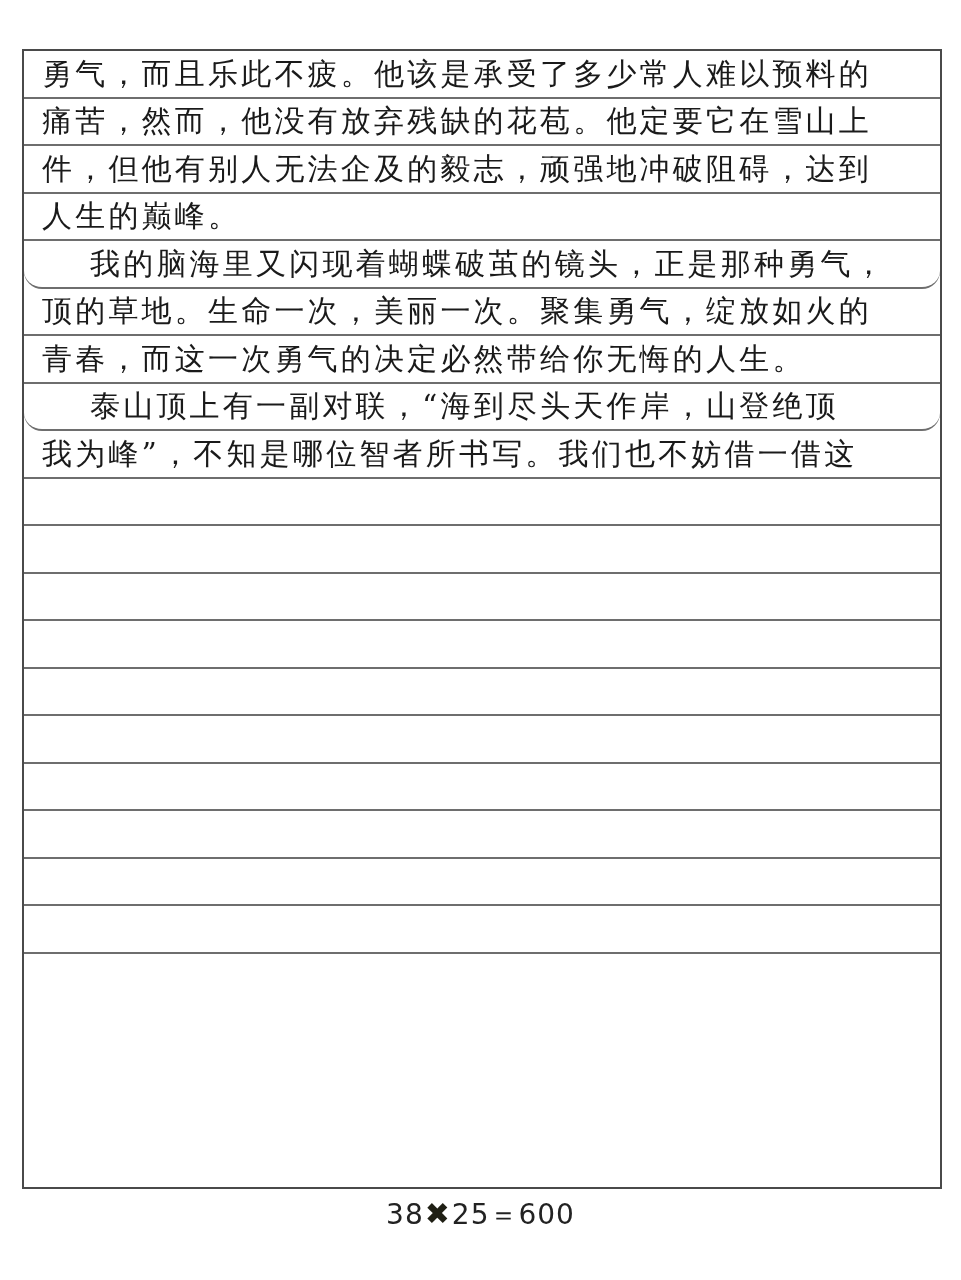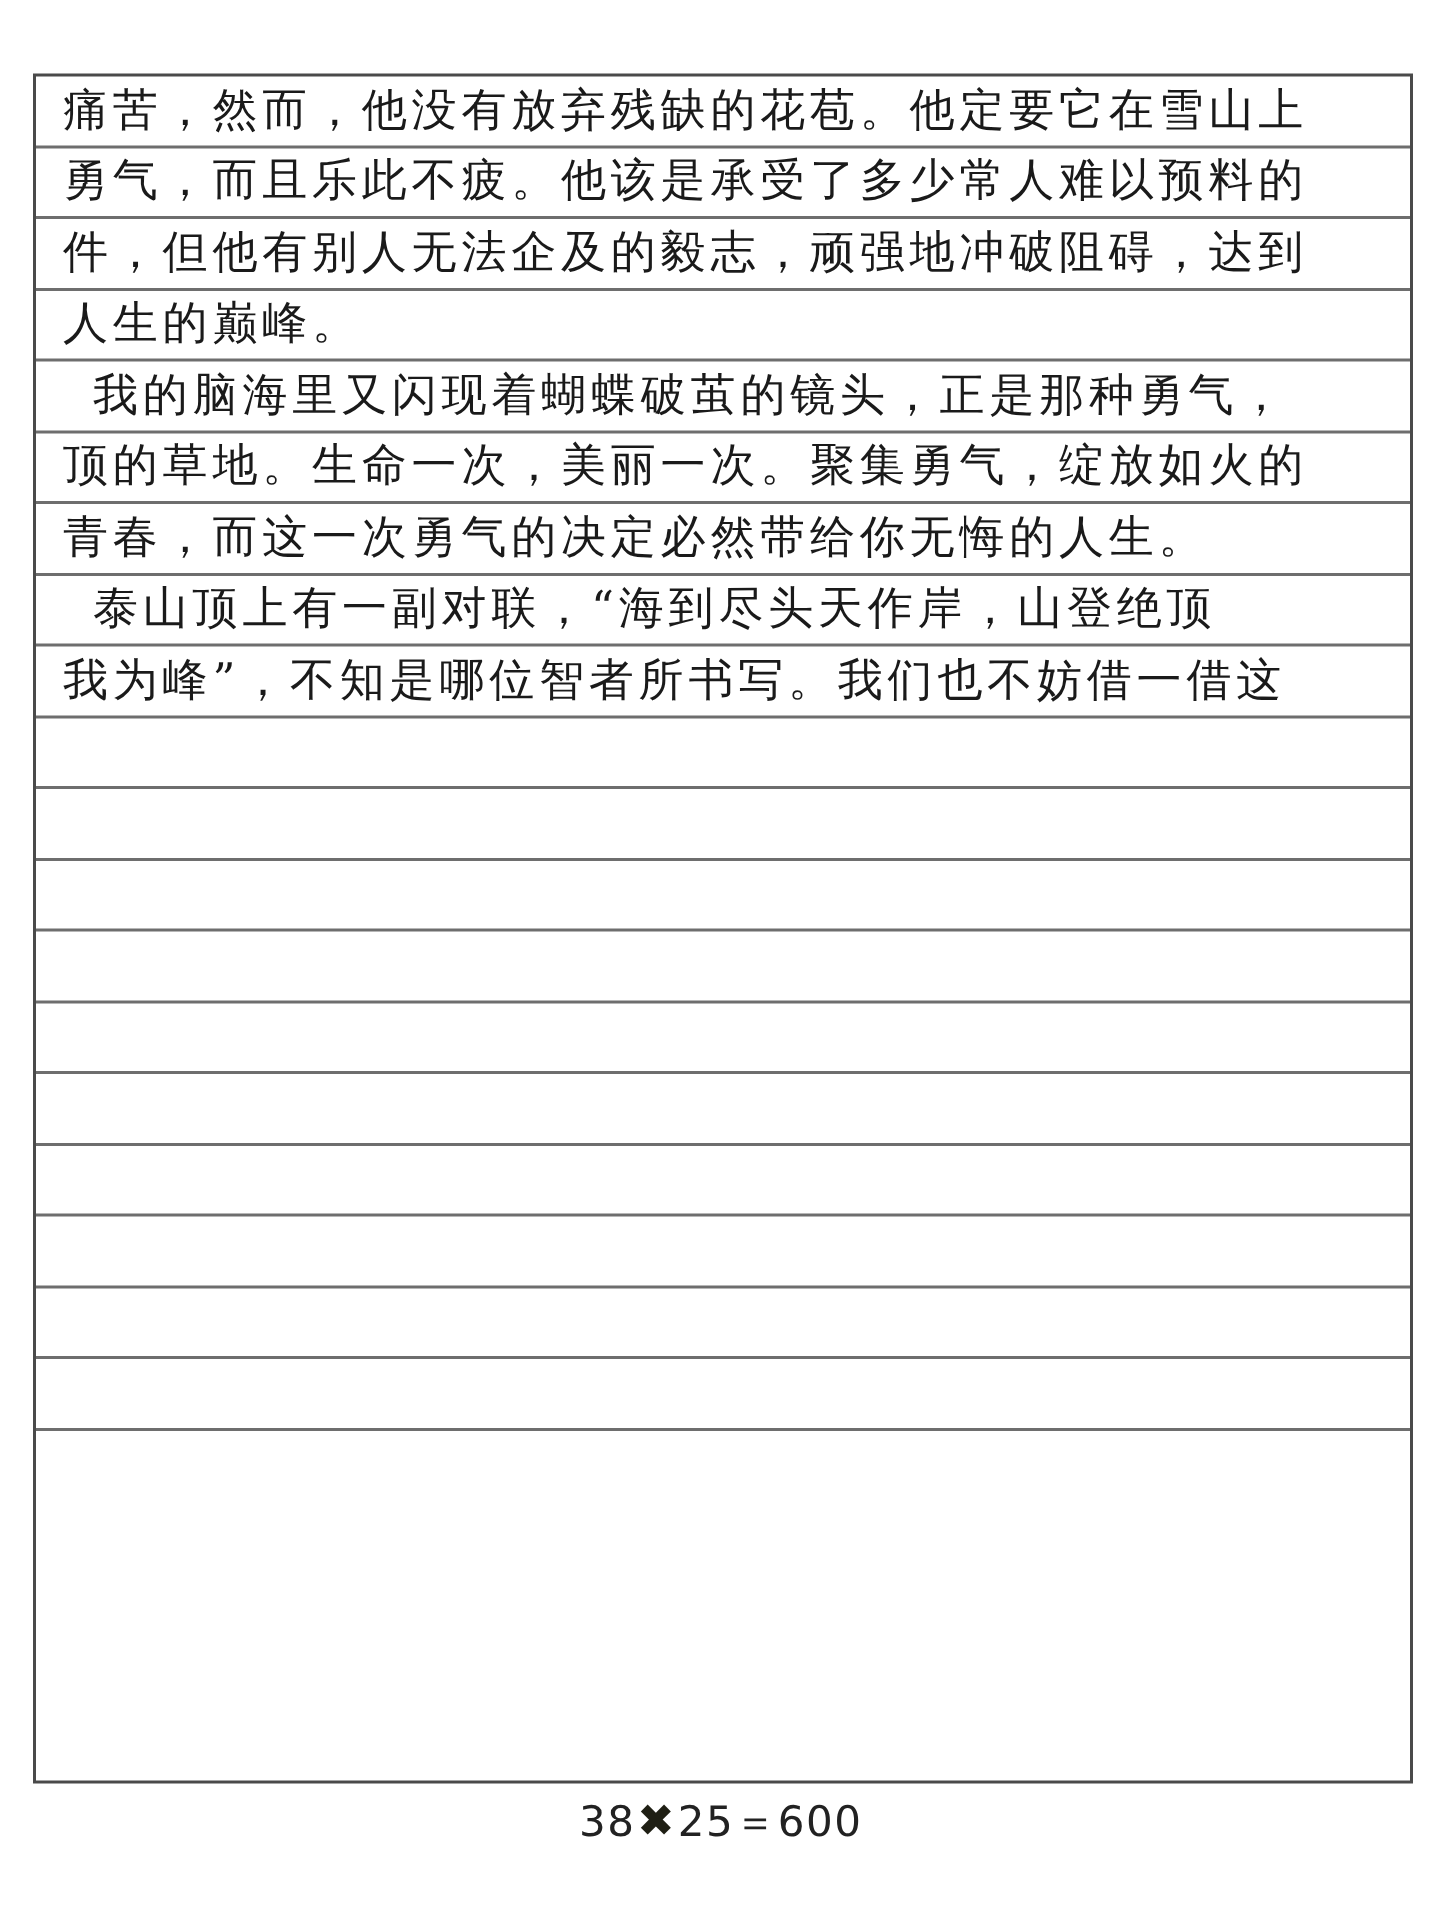--- a/index.html
+++ b/index.html
@@ -36,21 +36,22 @@
       font-size: 30px;
       letter-spacing: 3.2px;
       white-space: nowrap;
       overflow: hidden;
       line-height: 1;
     }
     .row:last-child {
       border-bottom: none;
     }
     .row.indent {
-      padding-left: 38px;
+      padding-left: 66px;
+      border-radius: 18px;
     }
     .footer {
       position: absolute;
       top: 1196px;
       left: 0;
       width: 961px;
       text-align: center;
       font-family: "DejaVu Sans", "Liberation Sans", sans-serif;
       font-size: 28px;
       color: #222;
@@ -61,22 +62,22 @@
       font-weight: bold;
       color: #1f1f14;
       font-size: 30px;
       margin: 0 1px;
     }
   </style>
 </head>
 <body>
 
 <div class="sheet" id="sheet">
+    <div class="row">勇气，而且乐此不疲。他该是承受了多少常人难以预料的</div>
     <div class="row">痛苦，然而，他没有放弃残缺的花苞。他定要它在雪山上</div>
-    <div class="row">勇气，而且乐此不疲。他该是承受了多少常人难以预料的</div>
     <div class="row">件，但他有别人无法企及的毅志，顽强地冲破阻碍，达到</div>
     <div class="row">人生的巅峰。</div>
     <div class="row indent">我的脑海里又闪现着蝴蝶破茧的镜头，正是那种勇气，</div>
     <div class="row">顶的草地。生命一次，美丽一次。聚集勇气，绽放如火的</div>
     <div class="row">青春，而这一次勇气的决定必然带给你无悔的人生。</div>
     <div class="row indent">泰山顶上有一副对联，“海到尽头天作岸，山登绝顶</div>
     <div class="row">我为峰”，不知是哪位智者所书写。我们也不妨借一借这</div>
     <div class="row"></div>
     <div class="row"></div>
     <div class="row"></div>

